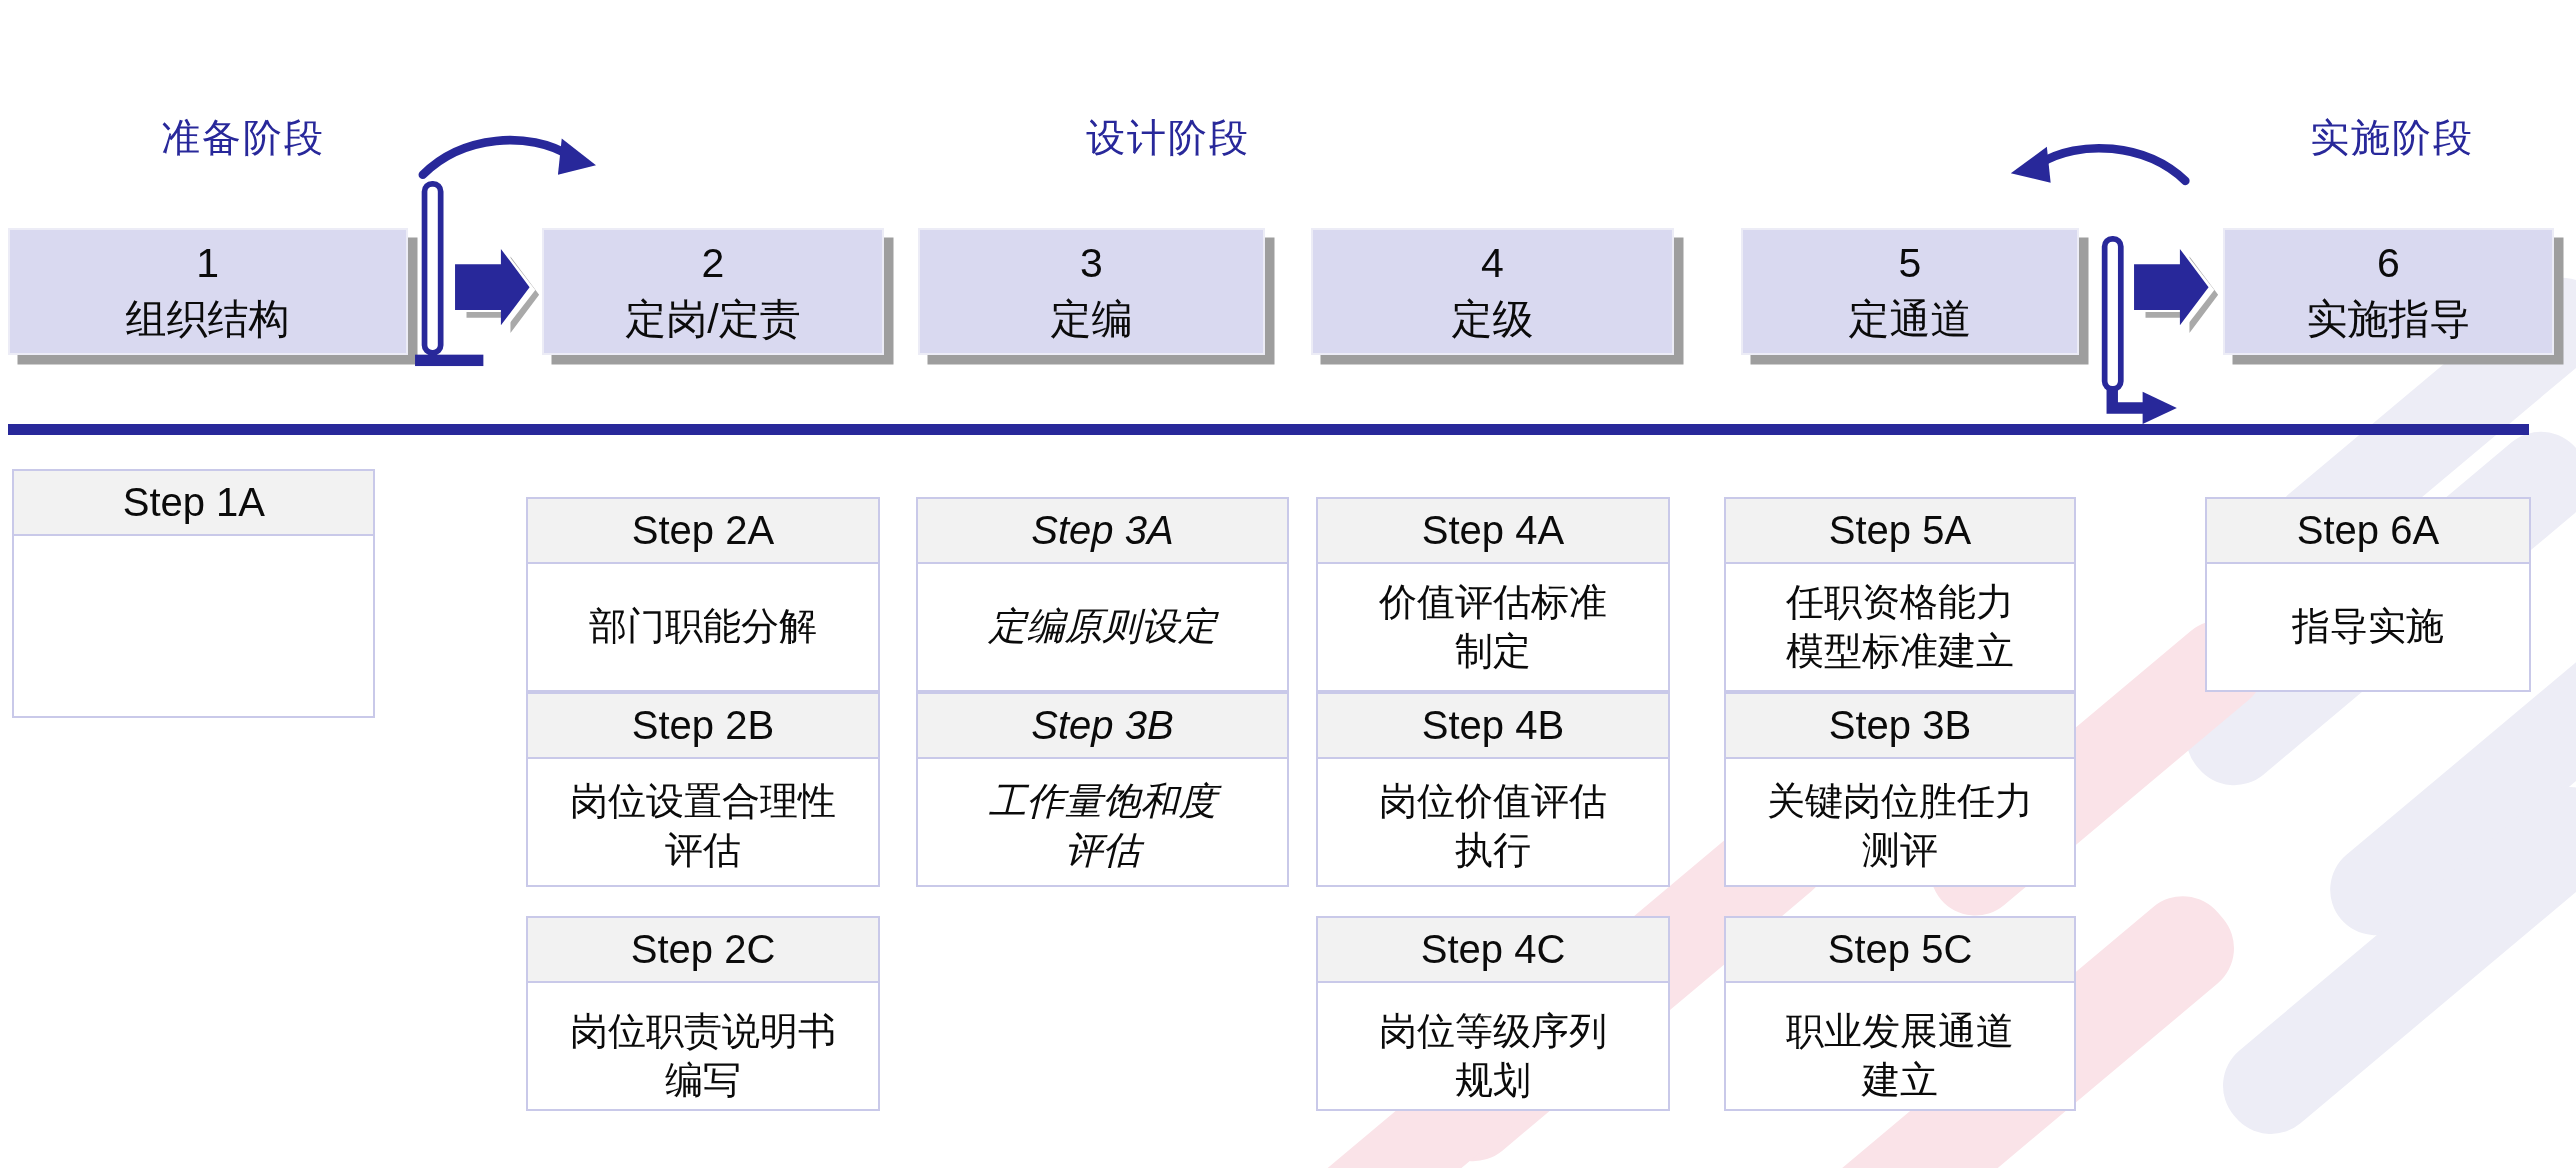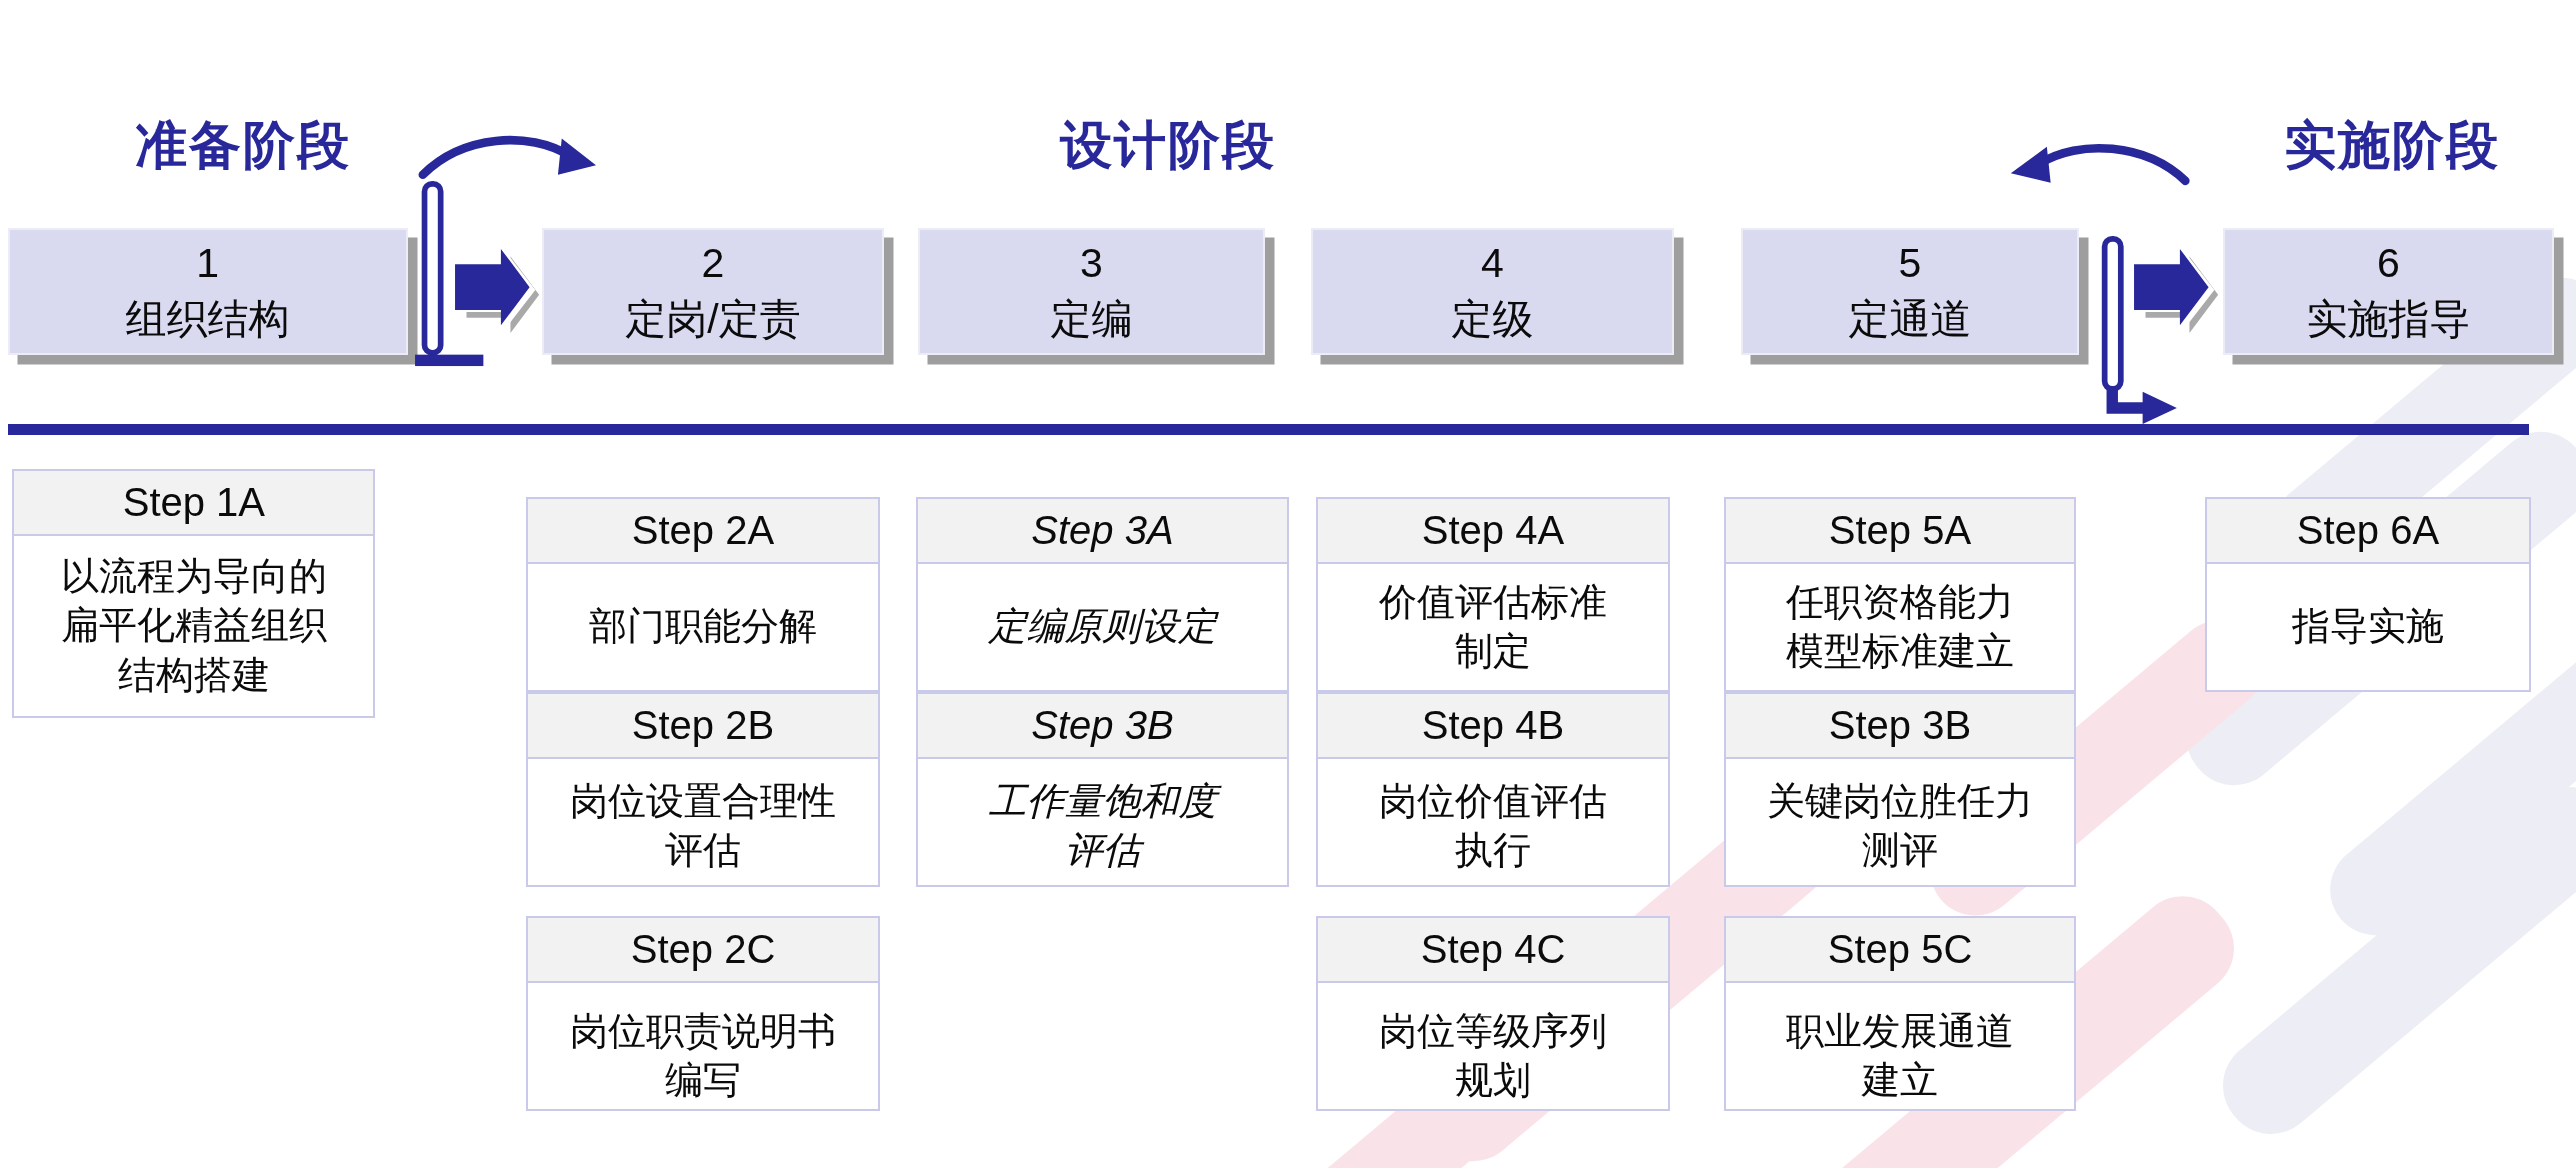--- a/index.html
+++ b/index.html
@@ -6,22 +6,22 @@
   .canvas{
     position:relative;width:2576px;height:1168px;overflow:hidden;background:#ffffff;
     font-family:"Liberation Sans","DejaVu Sans",sans-serif;color:#111111;
   }
   
   .wm{position:absolute;border-radius:46px;transform:rotate(-40deg);z-index:0;}
   .wm-gray{background:#EDEDF6;}
   .wm-pink{background:#FAE3E8;}
   
   .phase{
-    position:absolute;top:116px;width:314px;height:59px;z-index:3;
-    font-size:52px;line-height:59px;text-align:center;color:#28289A;font-weight:700;
+    position:absolute;top:108px;width:314px;height:59px;z-index:3;
+    font-size:39px;line-height:59px;text-align:center;color:#28289A;font-weight:400;
     letter-spacing:1.9px;
   }
   
   .stage{
     position:absolute;top:228px;height:127px;z-index:2;
     background:#D9D9F0;border:2.9px solid #ECECF6;box-sizing:border-box;
     box-shadow:9.5px 9.5px 0 0 #9E9E9E;
     display:flex;flex-direction:column;align-items:center;justify-content:center;
     font-size:41px;line-height:1.35;text-align:center;color:#0B0B0B;
   }
@@ -142,23 +142,20 @@
       <polygon points="12,26 58,26 58,10 88,50 58,90 58,74 12,74" fill="#A9A9A9"></polygon>
       <polygon points="5,22 53,22 53,5 84,45 53,85 53,68 5,68" fill="#ffffff"></polygon>
       <polygon points="0,18 48,18 48,2 78,42 48,82 48,66 0,66" fill="#28289A"></polygon>
     </svg>
   </div>
 
   <div class="rule"></div>
 
   <div class="card c1 rA-tall">
     <div class="card-header">Step 1A</div>
-    <div class="card-body">以流程为导向的
-扁平化精益组织
-结构搭建</div>
   </div>
 
   <div class="card c2 rA">
     <div class="card-header">Step 2A</div>
     <div class="card-body">部门职能分解</div>
   </div>
   <div class="card c2 rB">
     <div class="card-header">Step 2B</div>
     <div class="card-body">岗位设置合理性
 评估</div>

